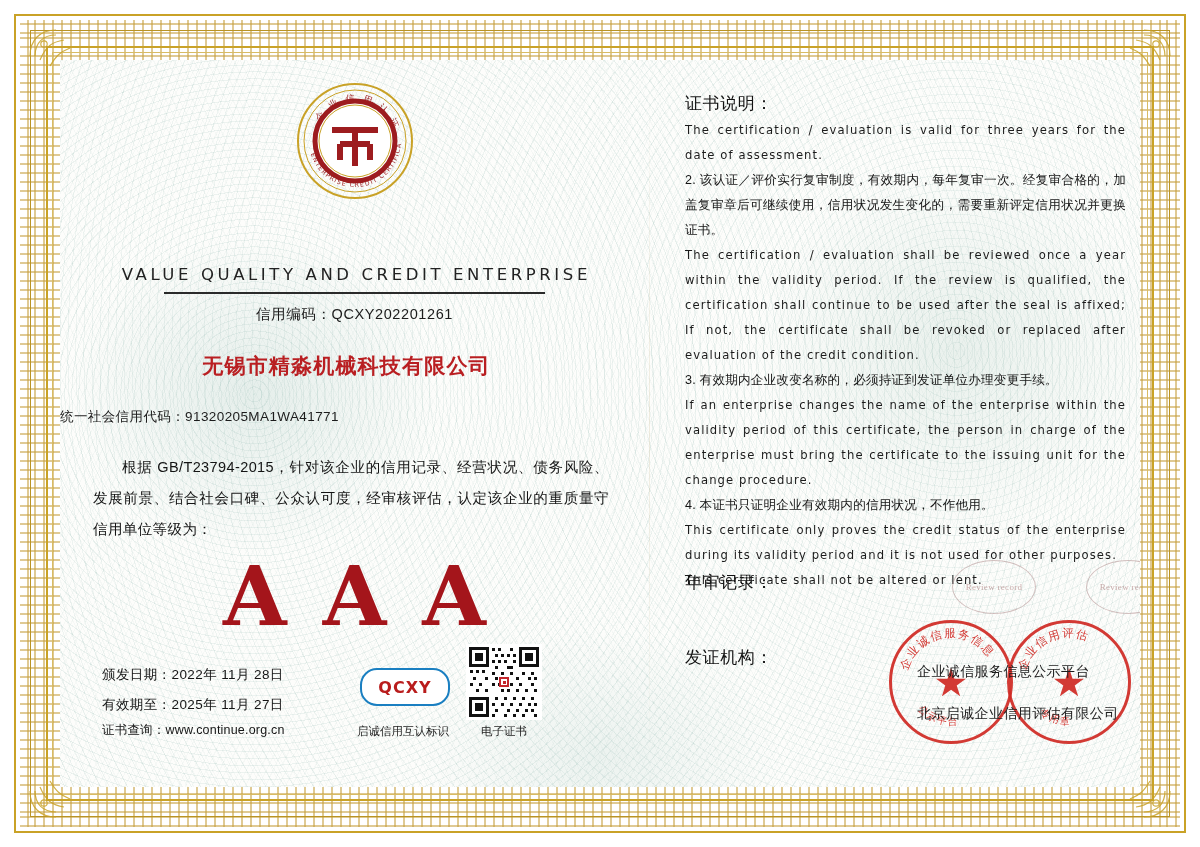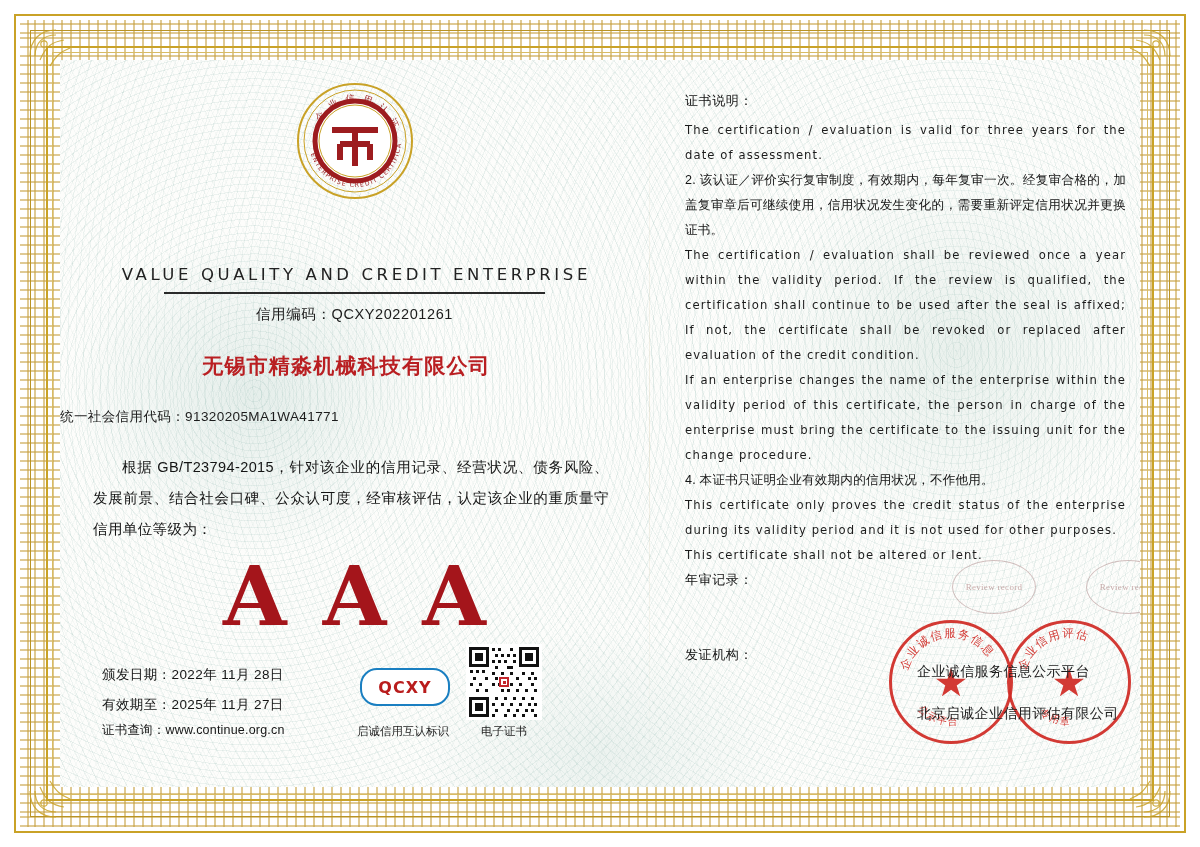--- a/index.html
+++ b/index.html
@@ -250,21 +250,21 @@
   }
 
   
   .right {
     position: absolute;
     left: 589px; top: 0;
     width: 491px; height: 100%;
   }
   .sec-heading {
     position: absolute;
-    font-size: 13px;
+    font-size: 17px;
     color: #111;
     letter-spacing: .6px;
   }
   #notes-heading { left: 36px; top: 32px; }
   #review-heading { left: 36px; top: 511px; }
   #issuer-heading { left: 36px; top: 586px; }
 
   .notes {
     position: absolute;
     left: 36px; right: 14px; top: 58px;
@@ -546,20 +546,21 @@
     </div>
 
     <div class="right">
 
       <div class="sec-heading" id="notes-heading">证书说明：</div>
 
       <div class="notes">
         <div class="en">The certification / evaluation is valid for three years for the date of assessment.</div>
         <div class="cn">2. 该认证／评价实行复审制度，有效期内，每年复审一次。经复审合格的，加盖复审章后可继续使用，信用状况发生变化的，需要重新评定信用状况并更换证书。</div>
         <div class="en">The certification / evaluation shall be reviewed once a year within the validity period. If the review is qualified, the certification shall continue to be used after the seal is affixed; If not, the certificate shall be revoked or replaced after evaluation of the credit condition.</div>
+        <div class="cn">3. 有效期内企业改变名称的，必须持证到发证单位办理变更手续。</div>
         <div class="en">If an enterprise changes the name of the enterprise within the validity period of this certificate, the person in charge of the enterprise must bring the certificate to the issuing unit for the change procedure.</div>
         <div class="cn">4. 本证书只证明企业有效期内的信用状况，不作他用。</div>
         <div class="en">This certificate only proves the credit status of the enterprise during its validity period and it is not used for other purposes.</div>
         <div class="en">This certificate shall not be altered or lent.</div>
       </div>
 
       <div class="sec-heading" id="review-heading">年审记录：</div>
       <div class="review-stamp one">Review record</div>
       <div class="review-stamp two">Review record</div>
 

